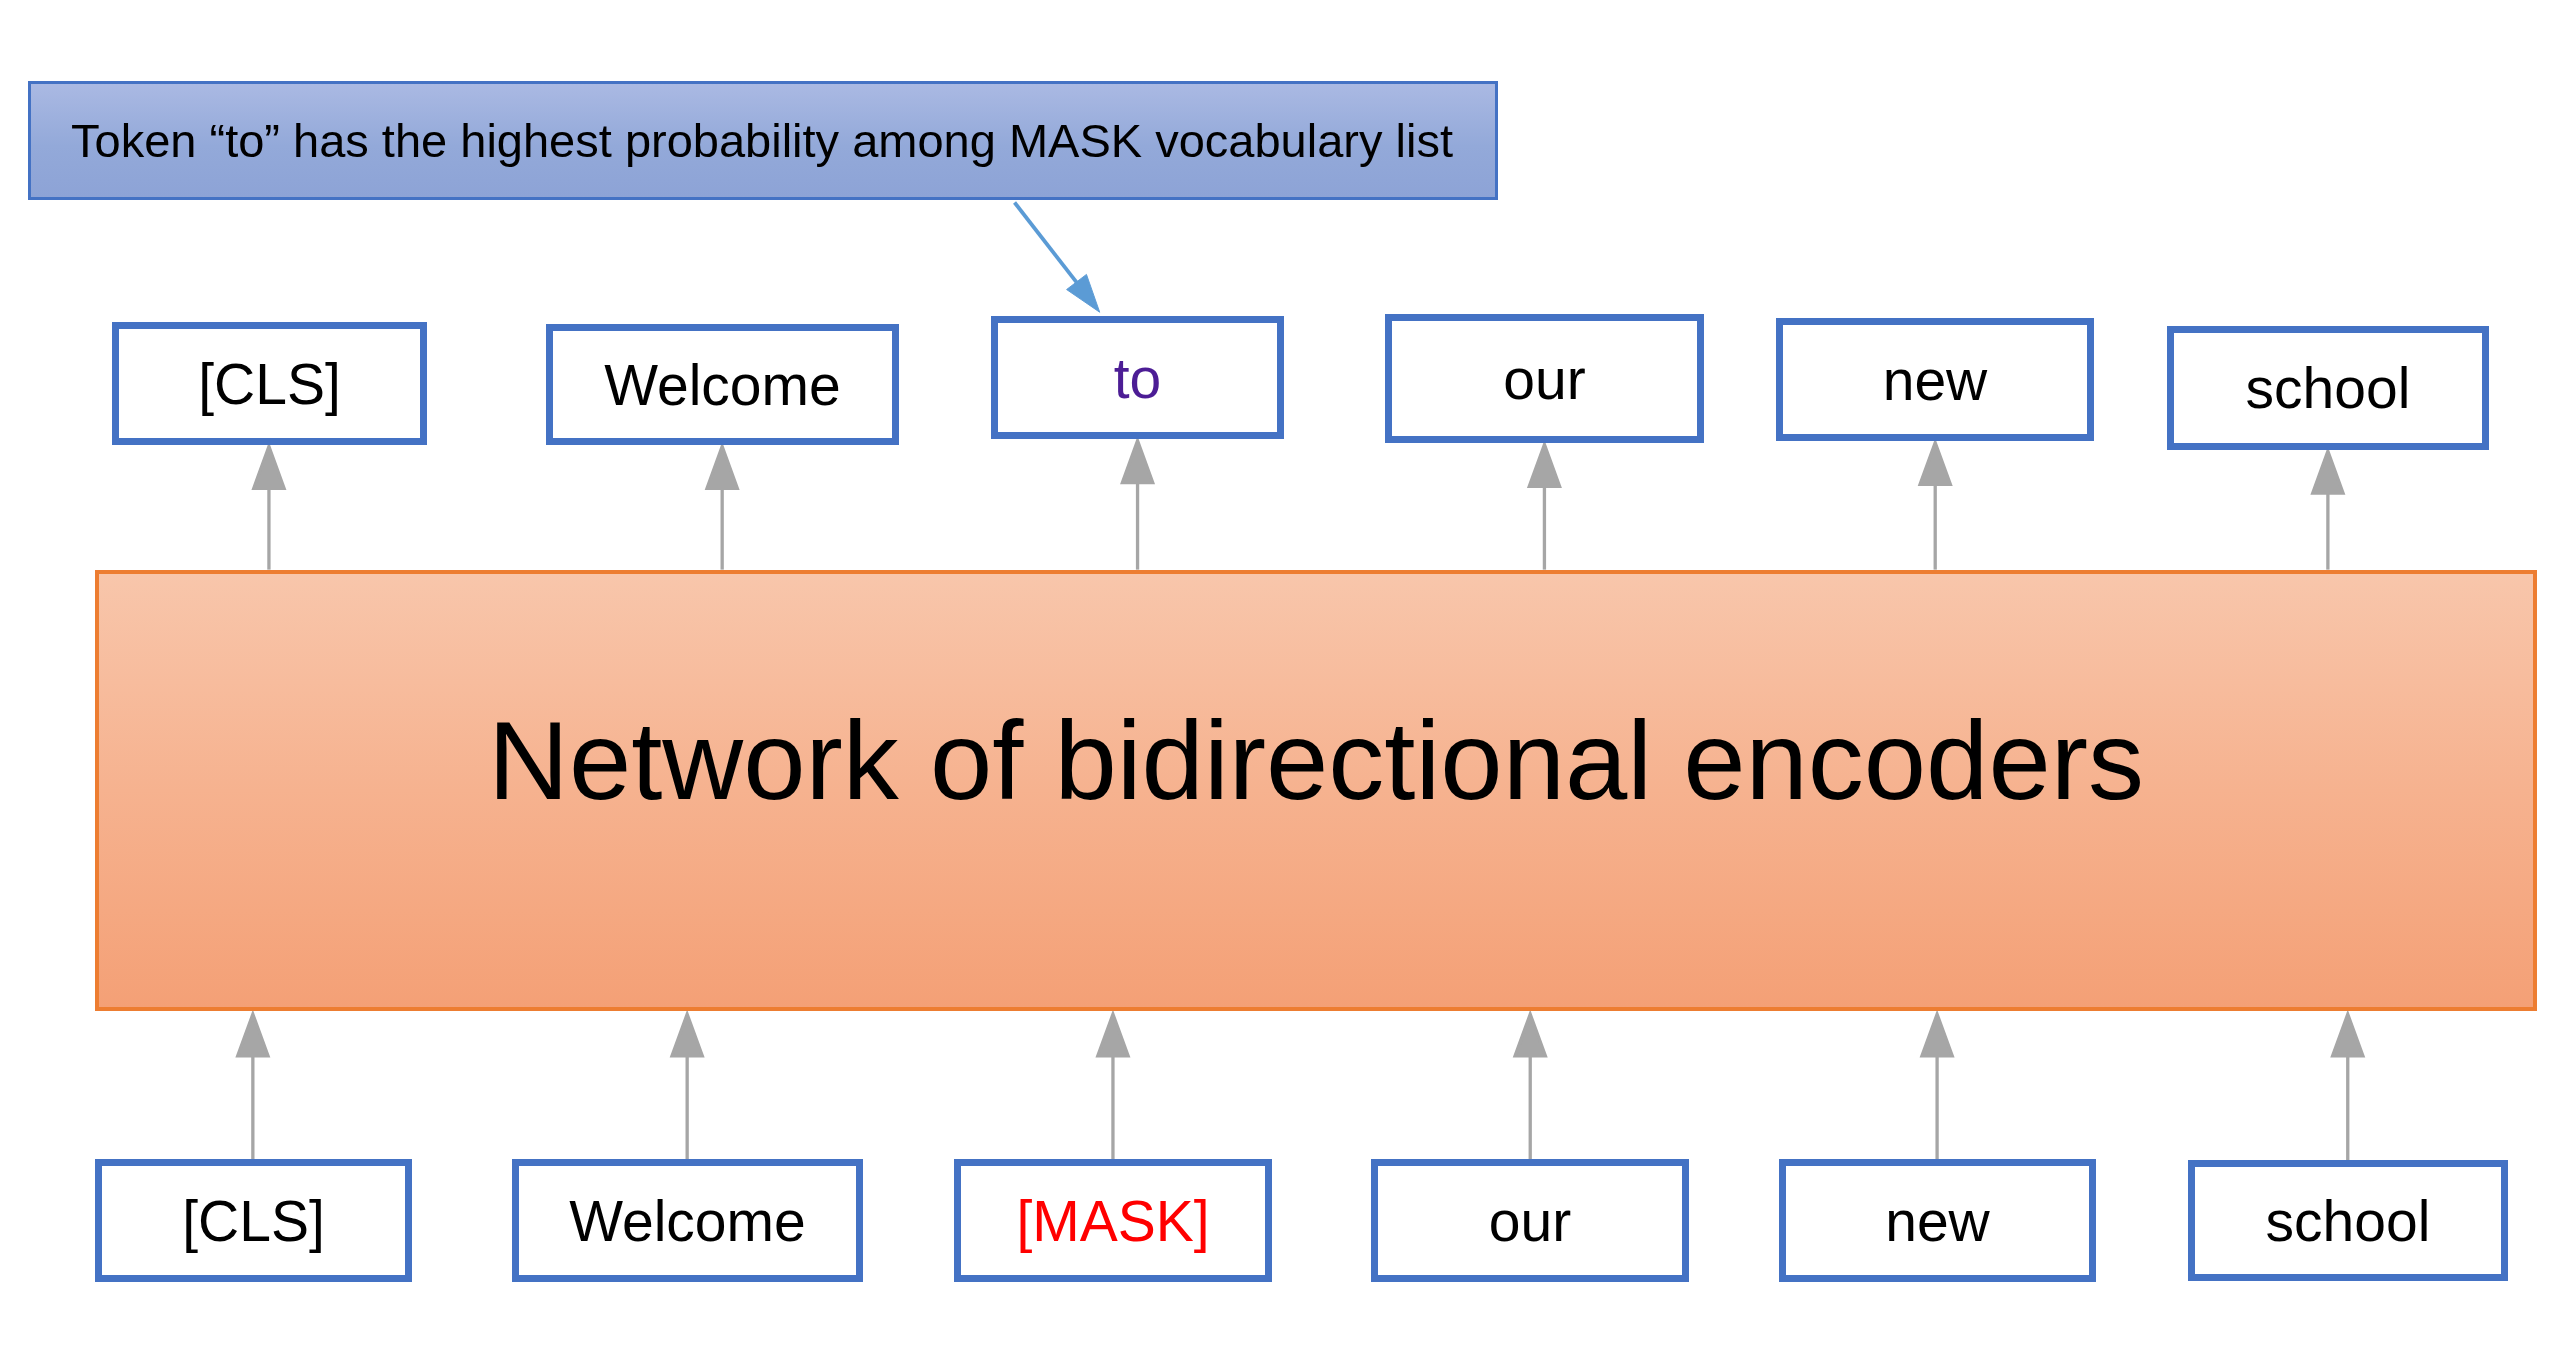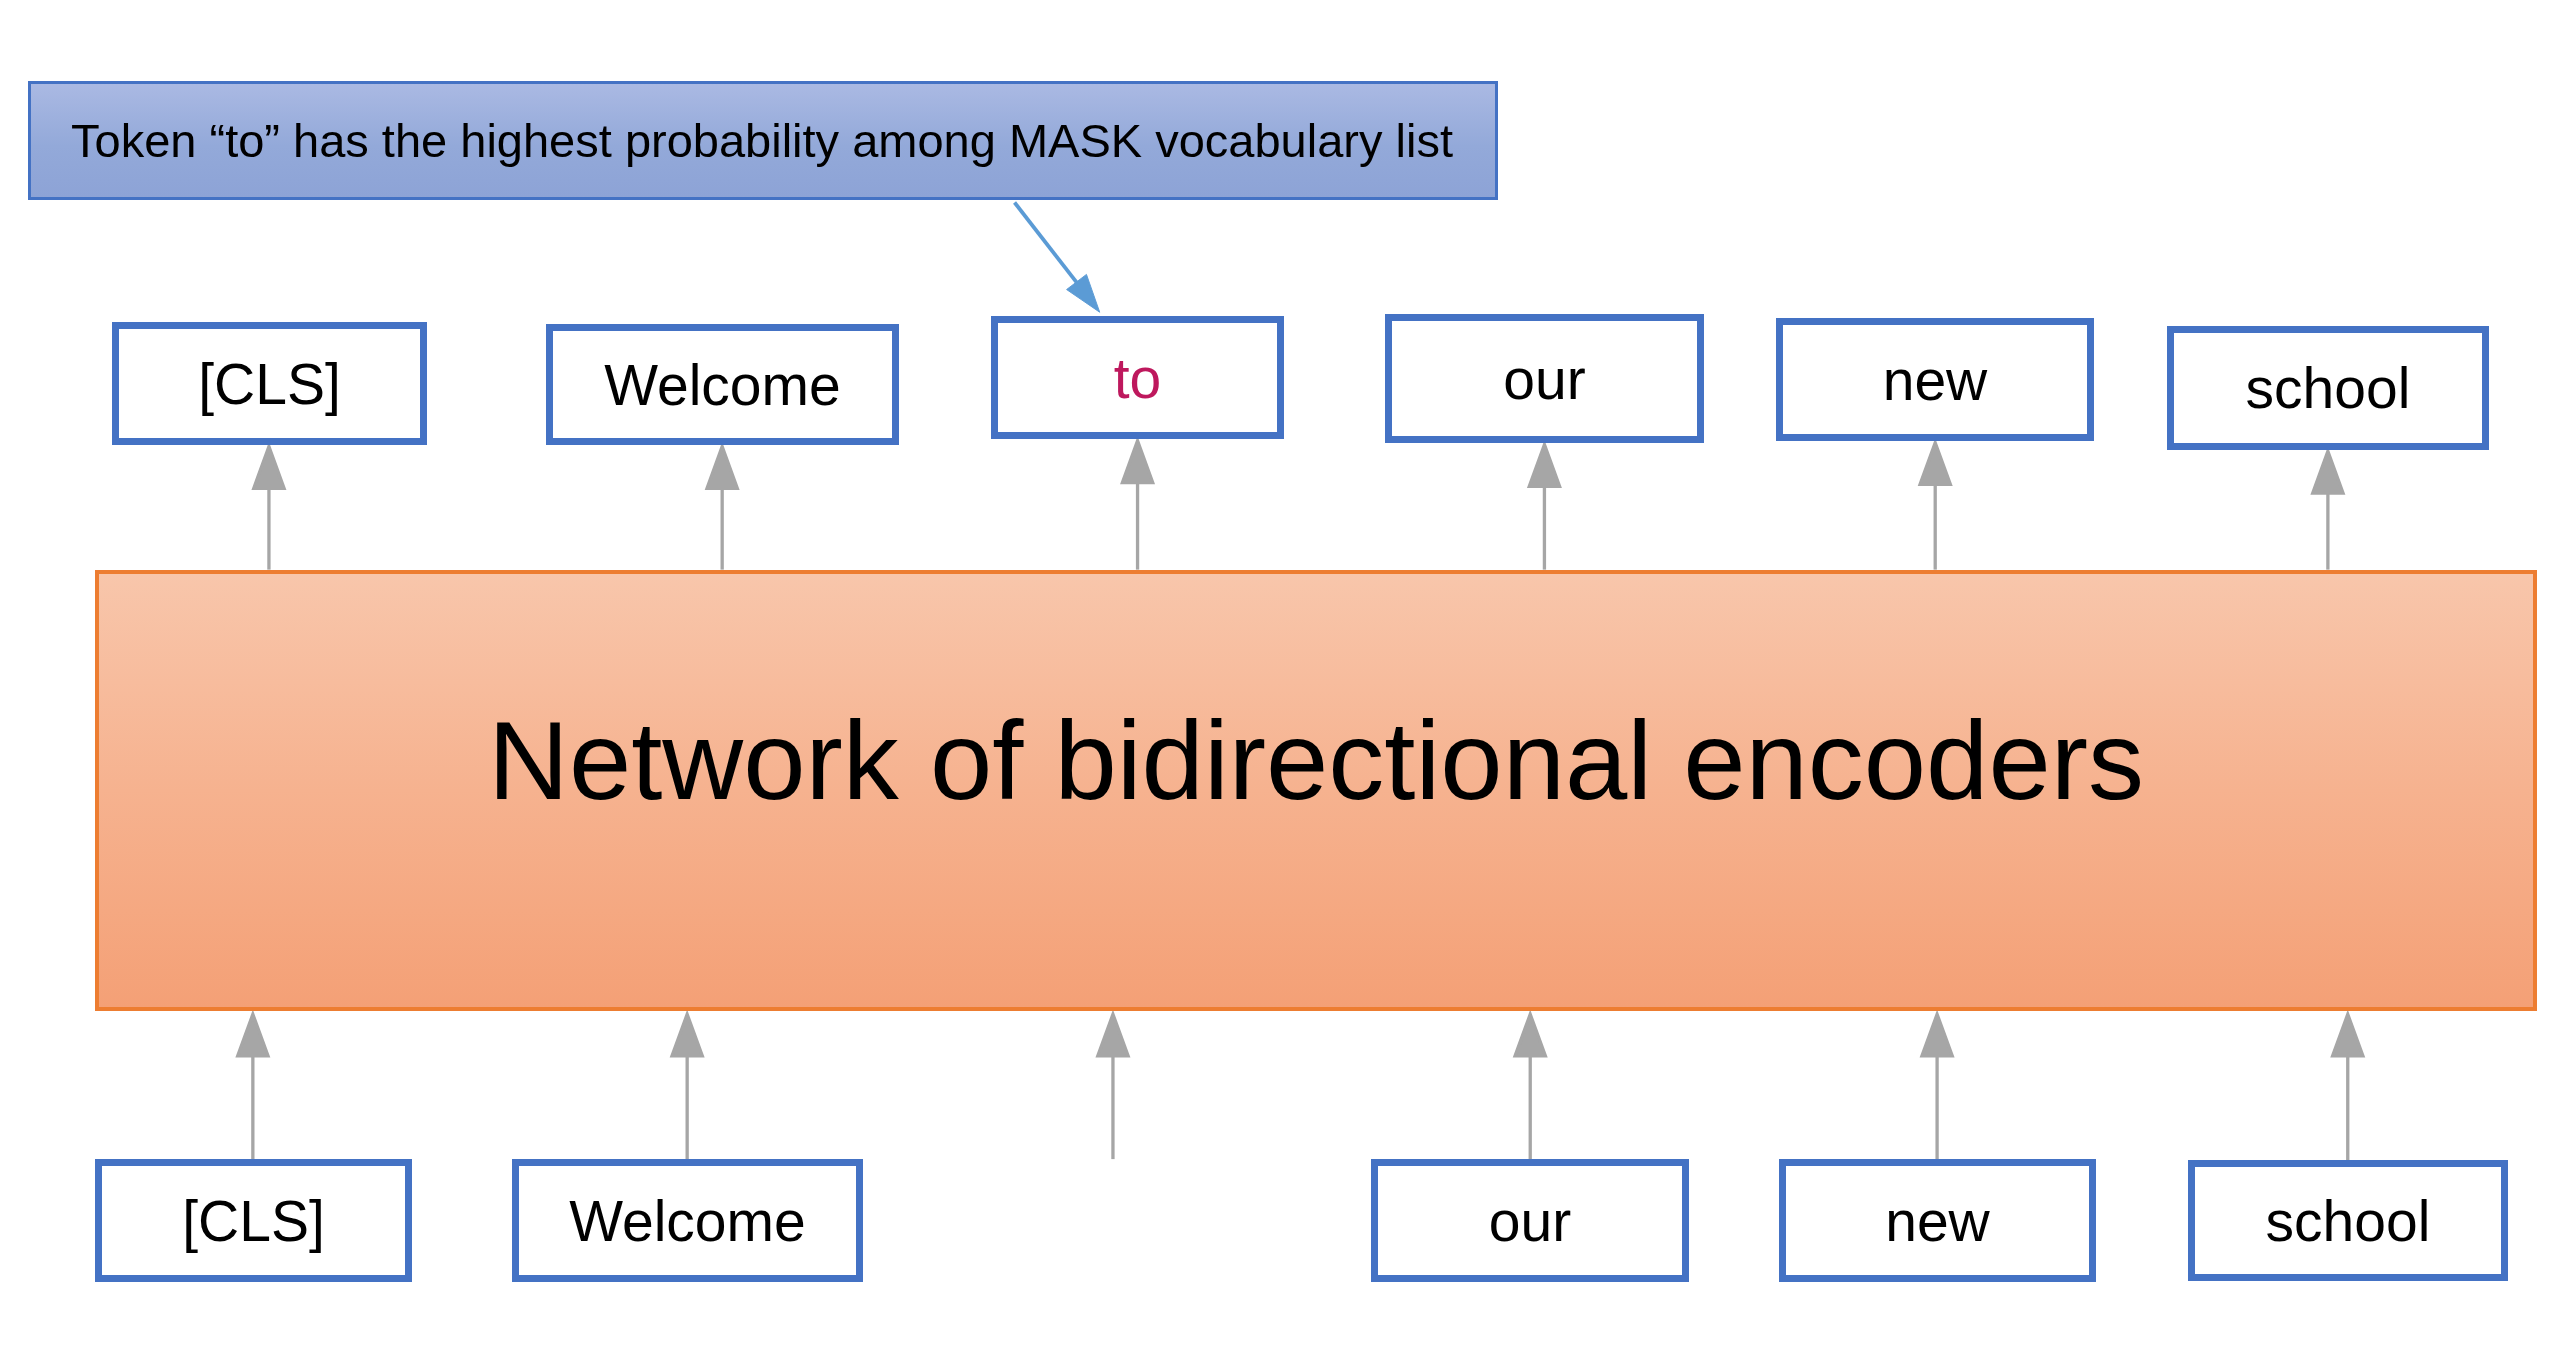--- a/index.html
+++ b/index.html
@@ -73,21 +73,21 @@
     <span>Token “to” has the highest probability among MASK vocabulary list</span>
   </div>
 
   <div class="tbox" style="left:112px;top:322px;width:315px;height:123px;">
     <span style="color: rgb(0, 0, 0);">[CLS]</span>
   </div>
   <div class="tbox" style="left:546px;top:324px;width:353px;height:121px;">
     <span style="color: rgb(0, 0, 0);">Welcome</span>
   </div>
   <div class="tbox" style="left:991px;top:316px;width:293px;height:123px;">
-    <span style="color: #be185d;">to</span>
+    <span style="color: #4c1d95;">to</span>
   </div>
   <div class="tbox" style="left:1385px;top:314px;width:319px;height:129px;">
     <span style="color: rgb(0, 0, 0);">our</span>
   </div>
   <div class="tbox" style="left:1776px;top:318px;width:318px;height:123px;">
     <span style="color: rgb(0, 0, 0);">new</span>
   </div>
   <div class="tbox" style="left:2167px;top:326px;width:322px;height:124px;">
     <span style="color: rgb(0, 0, 0);">school</span>
   </div>
@@ -95,20 +95,23 @@
   <div class="encoder">
     <span>Network of bidirectional encoders</span>
   </div>
 
   <div class="tbox" style="left:95px;top:1159px;width:317px;height:123px;">
     <span style="color: rgb(0, 0, 0);">[CLS]</span>
   </div>
   <div class="tbox" style="left:512px;top:1159px;width:351px;height:123px;">
     <span style="color: rgb(0, 0, 0);">Welcome</span>
   </div>
+  <div class="tbox" style="left:954px;top:1159px;width:318px;height:123px;">
+    <span style="color: rgb(255, 0, 0);">[MASK]</span>
+  </div>
   <div class="tbox" style="left:1371px;top:1159px;width:318px;height:123px;">
     <span style="color: rgb(0, 0, 0);">our</span>
   </div>
   <div class="tbox" style="left:1779px;top:1159px;width:317px;height:123px;">
     <span style="color: rgb(0, 0, 0);">new</span>
   </div>
   <div class="tbox" style="left:2188px;top:1160px;width:320px;height:121px;">
     <span style="color: rgb(0, 0, 0);">school</span>
   </div>
 

